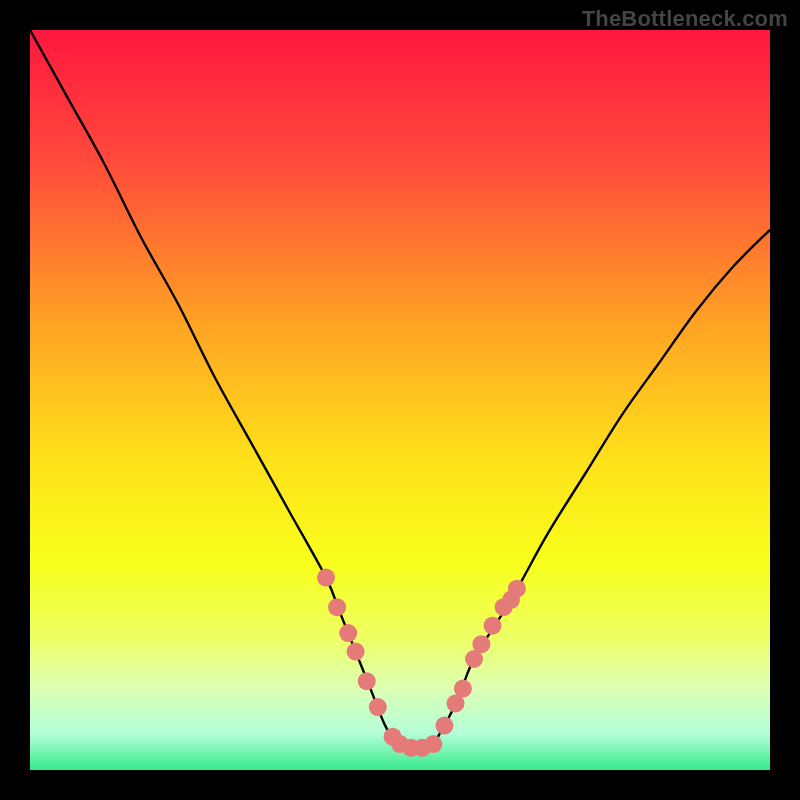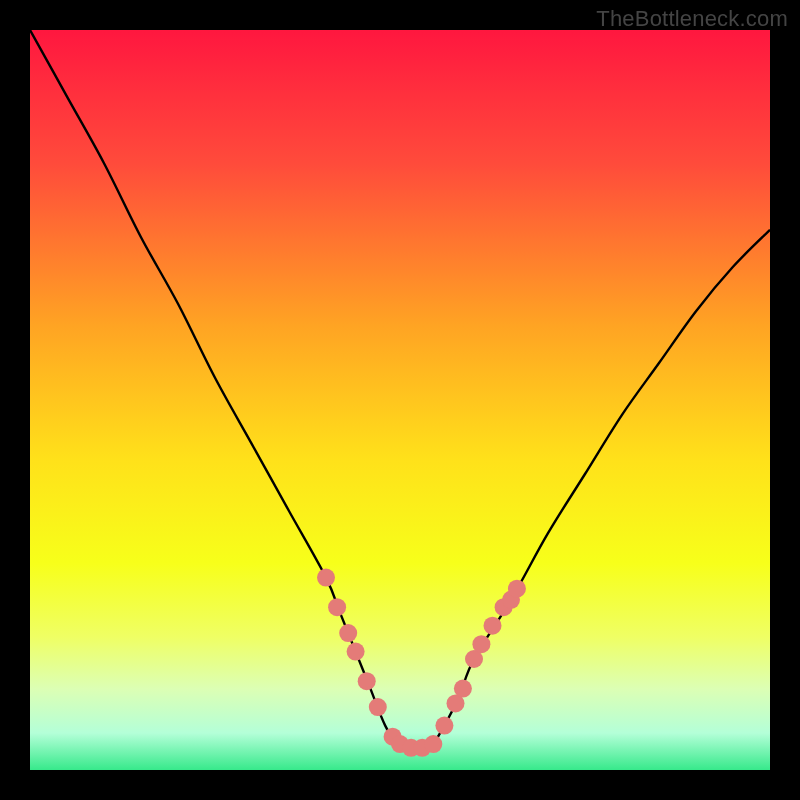--- a/index.html
+++ b/index.html
@@ -32,21 +32,21 @@
   .curve-svg {
     position: absolute;
     inset: 0;
   }
   .attribution {
     position: absolute;
     top: 6px;
     right: 12px;
     color: #444;
     font-size: 22px;
-    font-weight: 400;
+    font-weight: 700;
     letter-spacing: 0.2px;
   }
 </style>
 </head>
 <body>
 
 <div class="stage">
 
   <div class="attribution">TheBottleneck.com</div>
 

